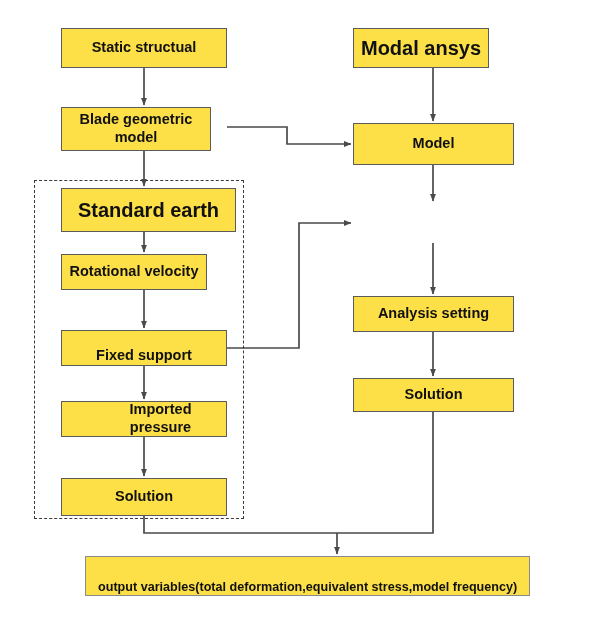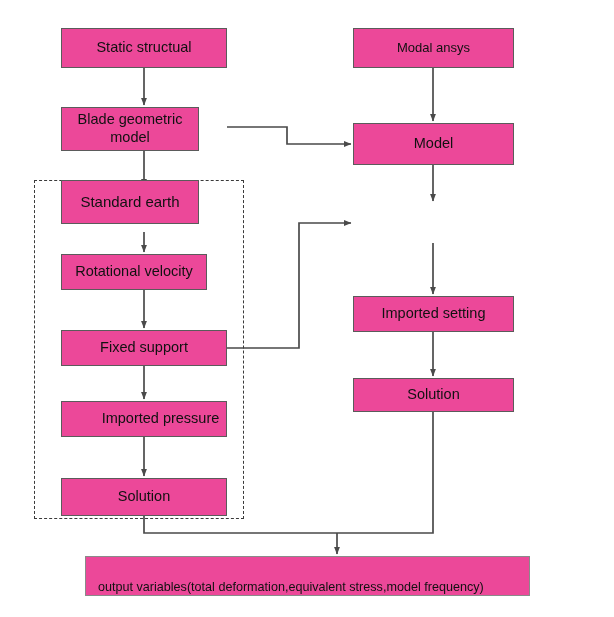--- a/index.html
+++ b/index.html
@@ -20,44 +20,44 @@
   #svg-layer {
     position: absolute;
     left: 0;
     top: 0;
     width: 614px;
     height: 617px;
   }
   .node {
     position: absolute;
     box-sizing: border-box;
-    background: #ec4899;
+    background: #fde047;
     border: 1.6px solid #5b5b5b;
     display: flex;
     align-items: center;
     justify-content: center;
     text-align: center;
-    font-weight: normal;
+    font-weight: bold;
     color: #111111;
     line-height: 1.22;
     z-index: 3;
   }
   .node span {
     display: block;
     padding: 0 4px;
   }
   .n-static      { left: 61px;  top: 28px;  width: 166px; height: 40px; font-size: 14.5px; }
-  .n-blade       { left: 61px;  top: 107px; width: 138px; height: 44px; font-size: 14.5px; }
-  .n-gravity     { left: 61px;  top: 180px; width: 138px; height: 44px; font-size: 15px; }
+  .n-blade       { left: 61px;  top: 107px; width: 150px; height: 44px; font-size: 14.5px; }
+  .n-gravity     { left: 61px;  top: 188px; width: 175px; height: 44px; font-size: 20px; }
   .n-rotational  { left: 61px;  top: 254px; width: 146px; height: 36px; font-size: 14.5px; }
-  .n-fixed       { left: 61px;  top: 330px; width: 166px; height: 36px; font-size: 14.5px; }
+  .n-fixed       { left: 61px;  top: 330px; width: 166px; height: 36px; font-size: 14.5px; align-items: flex-end; }
   .n-imported    { left: 61px;  top: 401px; width: 166px; height: 36px; font-size: 14.5px; padding-left: 33px; }
   .n-solution-l  { left: 61px;  top: 478px; width: 166px; height: 38px; font-size: 14.5px; }
 
-  .n-modal       { left: 353px; top: 28px;  width: 161px; height: 40px; font-size: 13px; }
+  .n-modal       { left: 353px; top: 28px;  width: 136px; height: 40px; font-size: 20px; }
   .n-model       { left: 353px; top: 123px; width: 161px; height: 42px; font-size: 14.5px; }
   .n-prestress   { left: 353px; top: 203px; width: 161px; height: 40px; font-size: 14.5px; }
   .n-analysis    { left: 353px; top: 296px; width: 161px; height: 36px; font-size: 14.5px; }
   .n-solution-r  { left: 353px; top: 378px; width: 161px; height: 34px; font-size: 14.5px; }
 
   .n-output {
     left: 85px; top: 556px; width: 445px; height: 40px;
     font-size: 12.6px;
     border: 1.4px solid #8a8a8a;
     justify-content: flex-start;
@@ -161,21 +161,21 @@
   <div class="node n-modal">
     <span>Modal ansys</span>
   </div>
 
   <div class="node n-model">
     <span>Model</span>
   </div>
 
 
   <div class="node n-analysis">
-    <span>Imported setting</span>
+    <span>Analysis setting</span>
   </div>
 
   <div class="node n-solution-r">
     <span>Solution</span>
   </div>
 
   <div class="node n-output">
     <span>output variables(total deformation,equivalent stress,model frequency)</span>
   </div>
 

